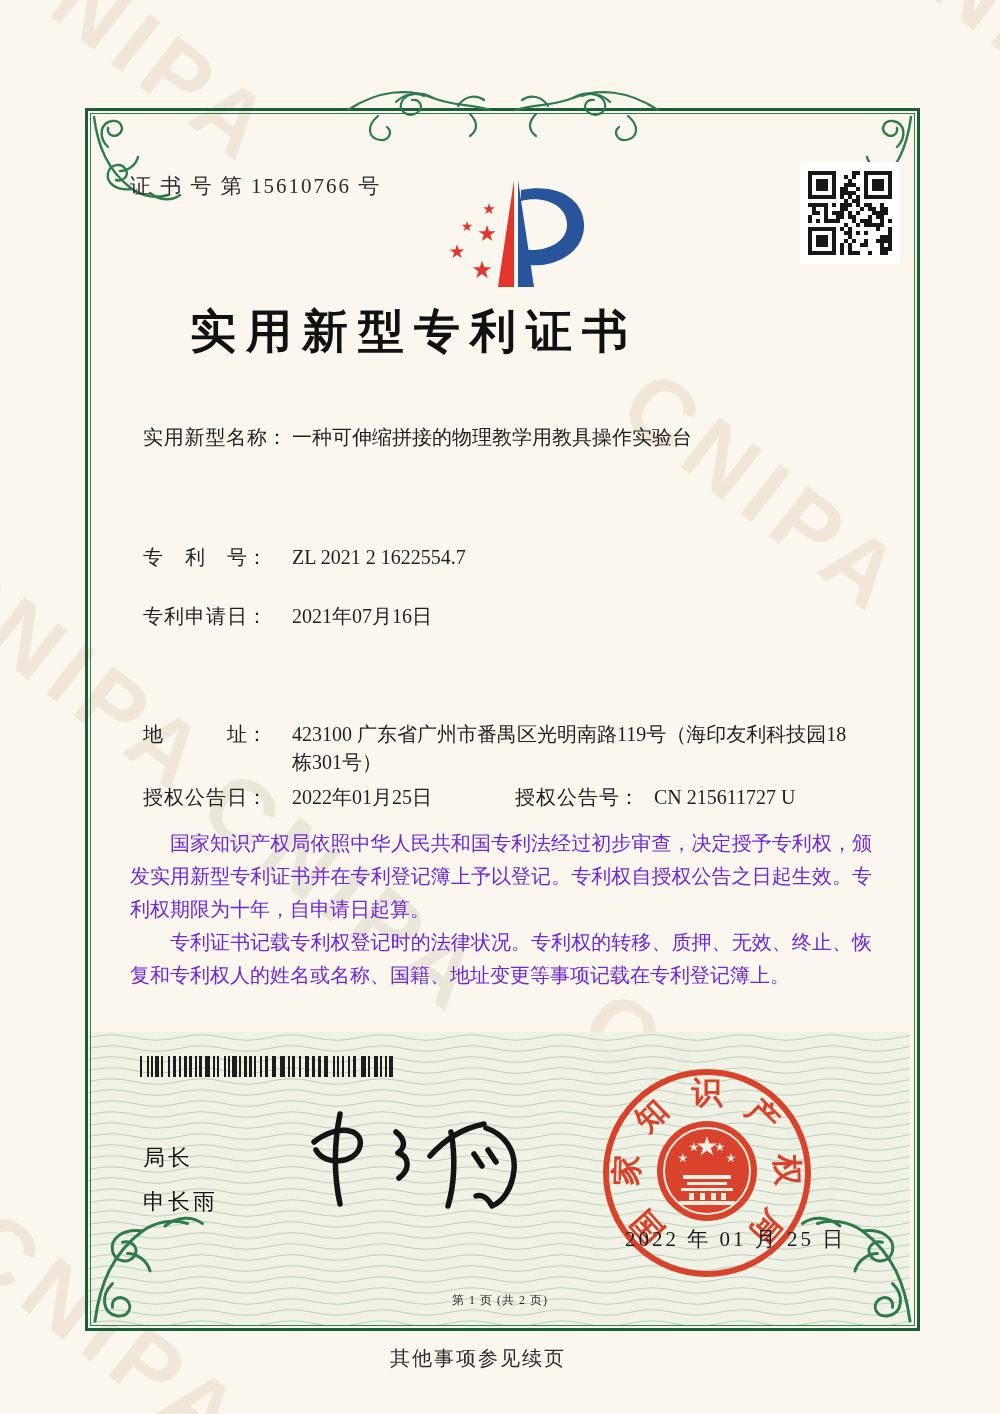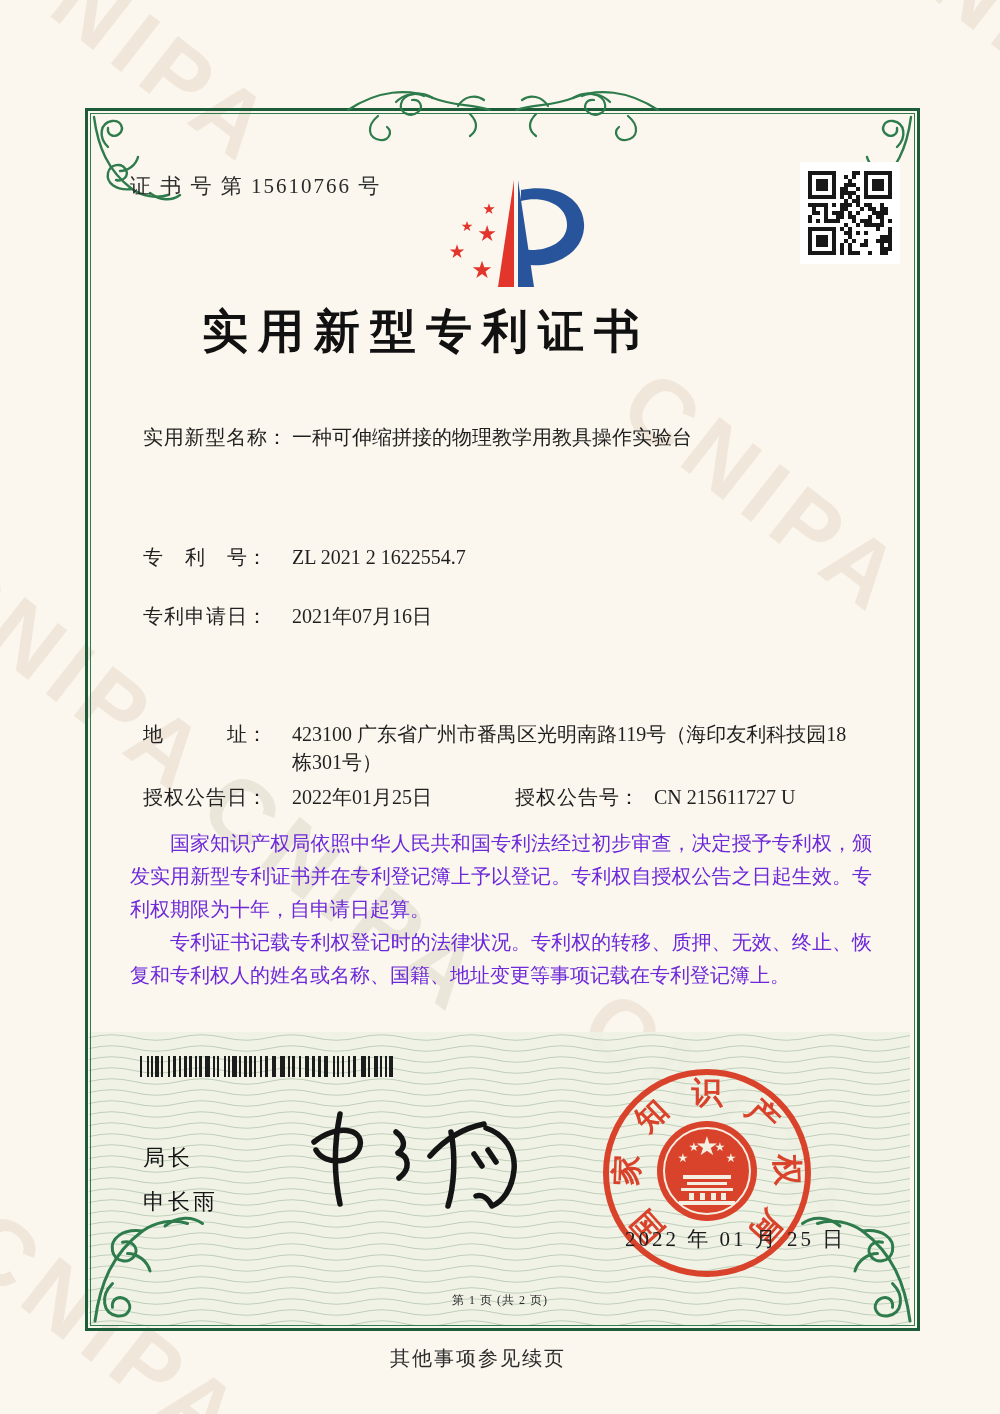--- a/index.html
+++ b/index.html
@@ -25,21 +25,21 @@
     position:absolute;left:2px;top:2px;right:2px;bottom:2px;
     border:1px solid #2e7b4c;
   }
   .deco{position:absolute;left:0;top:0;pointer-events:none;}
   
   .cert-no{position:absolute;left:130px;top:172px;font-size:21px;letter-spacing:2px;color:#2b2b2b;}
   .logo{position:absolute;left:415px;top:162px;}
   .qr-wrap{position:absolute;left:800px;top:162px;width:100px;height:102px;background:#ffffff;}
   .qr-wrap svg{position:absolute;left:8px;top:9px;}
   .title{
-    position:absolute;left:12px;top:301px;width:828px;text-align:center;
+    position:absolute;left:0;top:301px;width:828px;text-align:center;
     font-size:46px;font-weight:700;letter-spacing:10px;color:#111;
   }
   
   .frow{position:absolute;left:143px;width:740px;font-size:20px;line-height:28px;}
   .flabel{display:inline-block;vertical-align:top;white-space:nowrap;}
   .lt{display:inline-block;width:104px;text-align:justify;text-align-last:justify;}
   .fvalue{display:inline-block;vertical-align:top;margin-left:0;max-width:598px;}
   .grant-pair2{position:absolute;left:372px;top:0;white-space:nowrap;}
   .grant-pair2 .lt{width:104px;}
   

